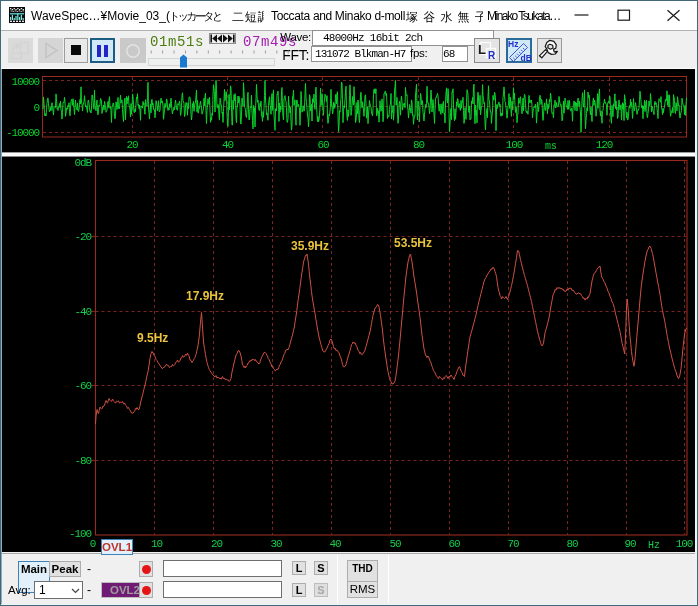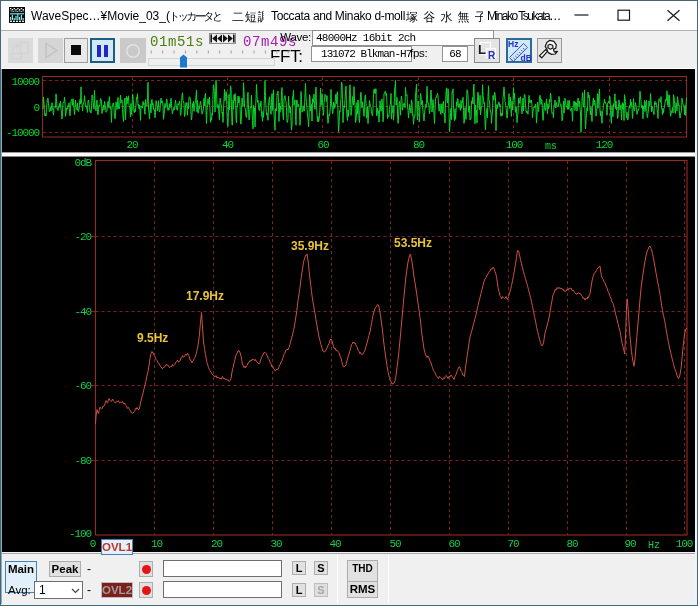--- a/index.html
+++ b/index.html
@@ -80,25 +80,25 @@
   <div class="tbtn" style="left:64px;width:24px;background:#e9e9e9;border:1px solid #9d9d9d"></div>
   <div class="abs" style="left:71px;top:45px;width:10px;height:10px;background:#0a0a0a"></div>
   <div class="tbtn" style="left:90px;background:#cfe9f9;border:2px solid #1c5c84"></div>
   <div class="abs" style="left:97px;top:45px;width:4px;height:12px;background:#2524c4"></div>
   <div class="abs" style="left:104px;top:45px;width:4px;height:12px;background:#2524c4"></div>
   <div class="tbtn" style="left:120px;width:26px;background:#c9c9c9"></div>
   <div class="abs mono" style="left:150px;top:34px;font-size:14px;letter-spacing:0.6px;color:#4d7c0f">01m51s</div>
   <div class="abs" style="left:209px;top:33px;width:27px;height:11px;background:#ededed;border:1px solid #8f8f8f"></div>
   <div class="abs mono" style="left:243px;top:34px;font-size:14px;letter-spacing:0.6px;color:#a21caf">07m49s</div>
   <div class="abs" style="left:270px;top:31px;width:41px;text-align:right;font-size:11.5px;letter-spacing:-0.3px">Wave:</div>
-  <div class="ibox" style="left:312px;top:30px;width:182px;height:16px;line-height:14px;padding-left:3px">48000Hz 16bit 2ch</div>
-  <div class="abs" style="left:270px;top:47px;width:39px;font-size:17px;letter-spacing:-0.3px">FFT:</div>
-  <div class="ibox" style="left:311px;top:46px;width:101px;height:16px;line-height:14px;padding-left:9px;letter-spacing:-0.95px">131072 Blkman-H7</div>
+  <div class="ibox" style="left:312px;top:30px;width:182px;height:16px;line-height:14px;padding-left:10px">48000Hz 16bit 2ch</div>
+  <div class="abs" style="left:270px;top:47px;width:39px;text-align:right;font-size:14px;letter-spacing:-0.3px">FFT:</div>
+  <div class="ibox" style="left:311px;top:46px;width:101px;height:16px;line-height:14px;padding-left:3px;letter-spacing:-0.95px">131072 Blkman-H7</div>
   <div class="abs" style="left:410px;top:47px;width:29px;text-align:left;font-size:11.5px;letter-spacing:-0.3px">fps:</div>
-  <div class="ibox" style="left:442px;top:46px;width:26px;height:16px;line-height:14px;text-align:center">68</div>
+  <div class="ibox" style="left:442px;top:46px;width:26px;height:16px;line-height:14px;">68</div>
   <div class="abs" style="left:474px;top:38px;width:26px;height:25px;background:#e4e4e4;border:1px solid #8a8a8a"></div>
   <div class="abs" style="left:506px;top:38px;width:26px;height:25px;background:#cfe9f9;border:2px solid #2a6b99"></div>
   <div class="abs" style="left:537px;top:38px;width:25px;height:25px;background:#e4e4e4;border:1px solid #9a9a9a"></div>
   <svg style="position:absolute;left:8px;top:38px" width="25" height="25" viewBox="0 0 25 25">
       <rect x="12.5" y="4.5" width="8" height="11" fill="none" stroke="#d2d5d2" stroke-width="1.6"></rect>
       <rect x="3.5" y="15.5" width="10" height="5" fill="none" stroke="#d2d5d2" stroke-width="1.6"></rect>
       <path d="M5,14 L5,10 Q5,8 7,8 L10,8 M8,5.5 L11,8 L8,10.5" fill="none" stroke="#d2d5d2" stroke-width="1.8"></path>
     </svg>
     <svg style="position:absolute;left:38px;top:38px" width="25" height="25" viewBox="0 0 25 25">
       <polygon points="8,5.5 8,19.5 19,12.5" fill="none" stroke="#c2c2c2" stroke-width="1.4"></polygon>
@@ -223,43 +223,43 @@
       <text x="684" y="547" fill="#15cd4a" style="font-family:'Liberation Mono',monospace;font-size:11px;letter-spacing:-1.1px" text-anchor="middle">100</text>
       <text x="654" y="548" fill="#15cd4a" style="font-family:'Liberation Mono',monospace;font-size:10px" text-anchor="middle">Hz</text>
       <text x="137" y="341.5" fill="#e8c33c" style="font-family:'Liberation Sans',sans-serif;font-size:12px;font-weight:bold">9.5Hz</text>
       <text x="186" y="299.5" fill="#e8c33c" style="font-family:'Liberation Sans',sans-serif;font-size:12px;font-weight:bold">17.9Hz</text>
       <text x="291" y="249.5" fill="#e8c33c" style="font-family:'Liberation Sans',sans-serif;font-size:12px;font-weight:bold">35.9Hz</text>
       <text x="394" y="246.5" fill="#e8c33c" style="font-family:'Liberation Sans',sans-serif;font-size:12px;font-weight:bold">53.5Hz</text>
     </svg>
   <div id="bottombar" class="abs">
       <div id="bbline" class="abs"></div>
     </div>
-  <div class="btn chk" style="left:5px;top:561px;width:32px;height:32px;line-height:14px">Main</div>
+  <div class="btn chk" style="left:18px;top:561px;width:32px;height:32px;line-height:14px">Main</div>
   <div class="btn" style="left:49px;top:561px;width:32px;height:16px;line-height:14px">Peak</div>
   <div class="abs" style="left:87px;top:562px;font-size:12px">-</div>
   <div class="btn chk" style="left:101px;top:539px;width:32px;height:16px;line-height:14px;color:#c03428">OVL1</div>
   <div class="led" style="left:139px;top:561px">
       <i></i>
     </div>
   <div class="inp" style="left:163px;top:560px;width:119px;height:17px"></div>
   <div class="btn" style="left:292px;top:561px;width:14px;height:14px;line-height:12px;font-weight:bold;font-size:11px">L</div>
   <div class="btn" style="left:314px;top:561px;width:14px;height:14px;line-height:12px;font-weight:bold;font-size:11px">S</div>
   <div class="btn" style="left:347px;top:560px;width:31px;height:31px;line-height:15px;font-weight:bold;font-size:10px">THD</div>
   <div class="abs" style="left:8px;top:584px;font-size:11.5px;font-weight:normal">Avg:</div>
   <div class="inp" style="left:34px;top:581px;width:49px;height:18px;font-size:12px;padding-left:4px;line-height:16px">1</div>
   <svg class="abs" style="left:71px;top:588px" width="9" height="6" viewBox="0 0 9 6">
       <polyline points="1,1 4.5,4.5 8,1" fill="none" stroke="#444" stroke-width="1.2"></polyline>
     </svg>
   <div class="abs" style="left:87px;top:583px;font-size:12px">-</div>
-  <div class="btn" style="left:101px;top:582px;width:32px;height:16px;line-height:14px;background:#7f1d1d;border-color:#bdbdbd;color:#9d9d9d">OVL2</div>
+  <div class="btn" style="left:101px;top:582px;width:48px;height:16px;line-height:14px;background:#701a75;border-color:#bdbdbd;color:#9d9d9d">OVL2</div>
   <div class="led" style="left:139px;top:582px">
       <i></i>
     </div>
   <div class="inp" style="left:163px;top:581px;width:119px;height:17px"></div>
   <div class="btn" style="left:292px;top:583px;width:14px;height:14px;line-height:12px;font-weight:bold;font-size:11px">L</div>
   <div class="btn" style="left:314px;top:583px;width:14px;height:14px;line-height:12px;font-weight:bold;font-size:11px;background:#dfdfdf;border-color:#bdbdbd;color:#a8a8a8">S</div>
-  <div class="btn" style="left:347px;top:581px;width:31px;height:17px;line-height:15px;font-weight:bold;font-size:11.5px">RMS</div>
+  <div class="btn" style="left:347px;top:581px;width:31px;height:17px;line-height:15px;font-weight:normal;font-size:11.5px">RMS</div>
   <div class="vsep" style="left:337px"></div>
   <div class="vsep" style="left:388px"></div>
   <div class="abs" style="left:0;top:0;width:698px;height:606px;border:1px solid #44687a;pointer-events:none"></div>
   <div class="abs" style="left:695px;top:69px;width:2px;height:535px;background:#e9f5f7"></div>
   <div class="abs" style="left:1px;top:604px;width:696px;height:1px;background:#e9f5f7"></div>
   <div class="abs" style="left:1px;top:69px;width:1px;height:535px;background:#8fadb9"></div>
 </div>
 </body></html>

